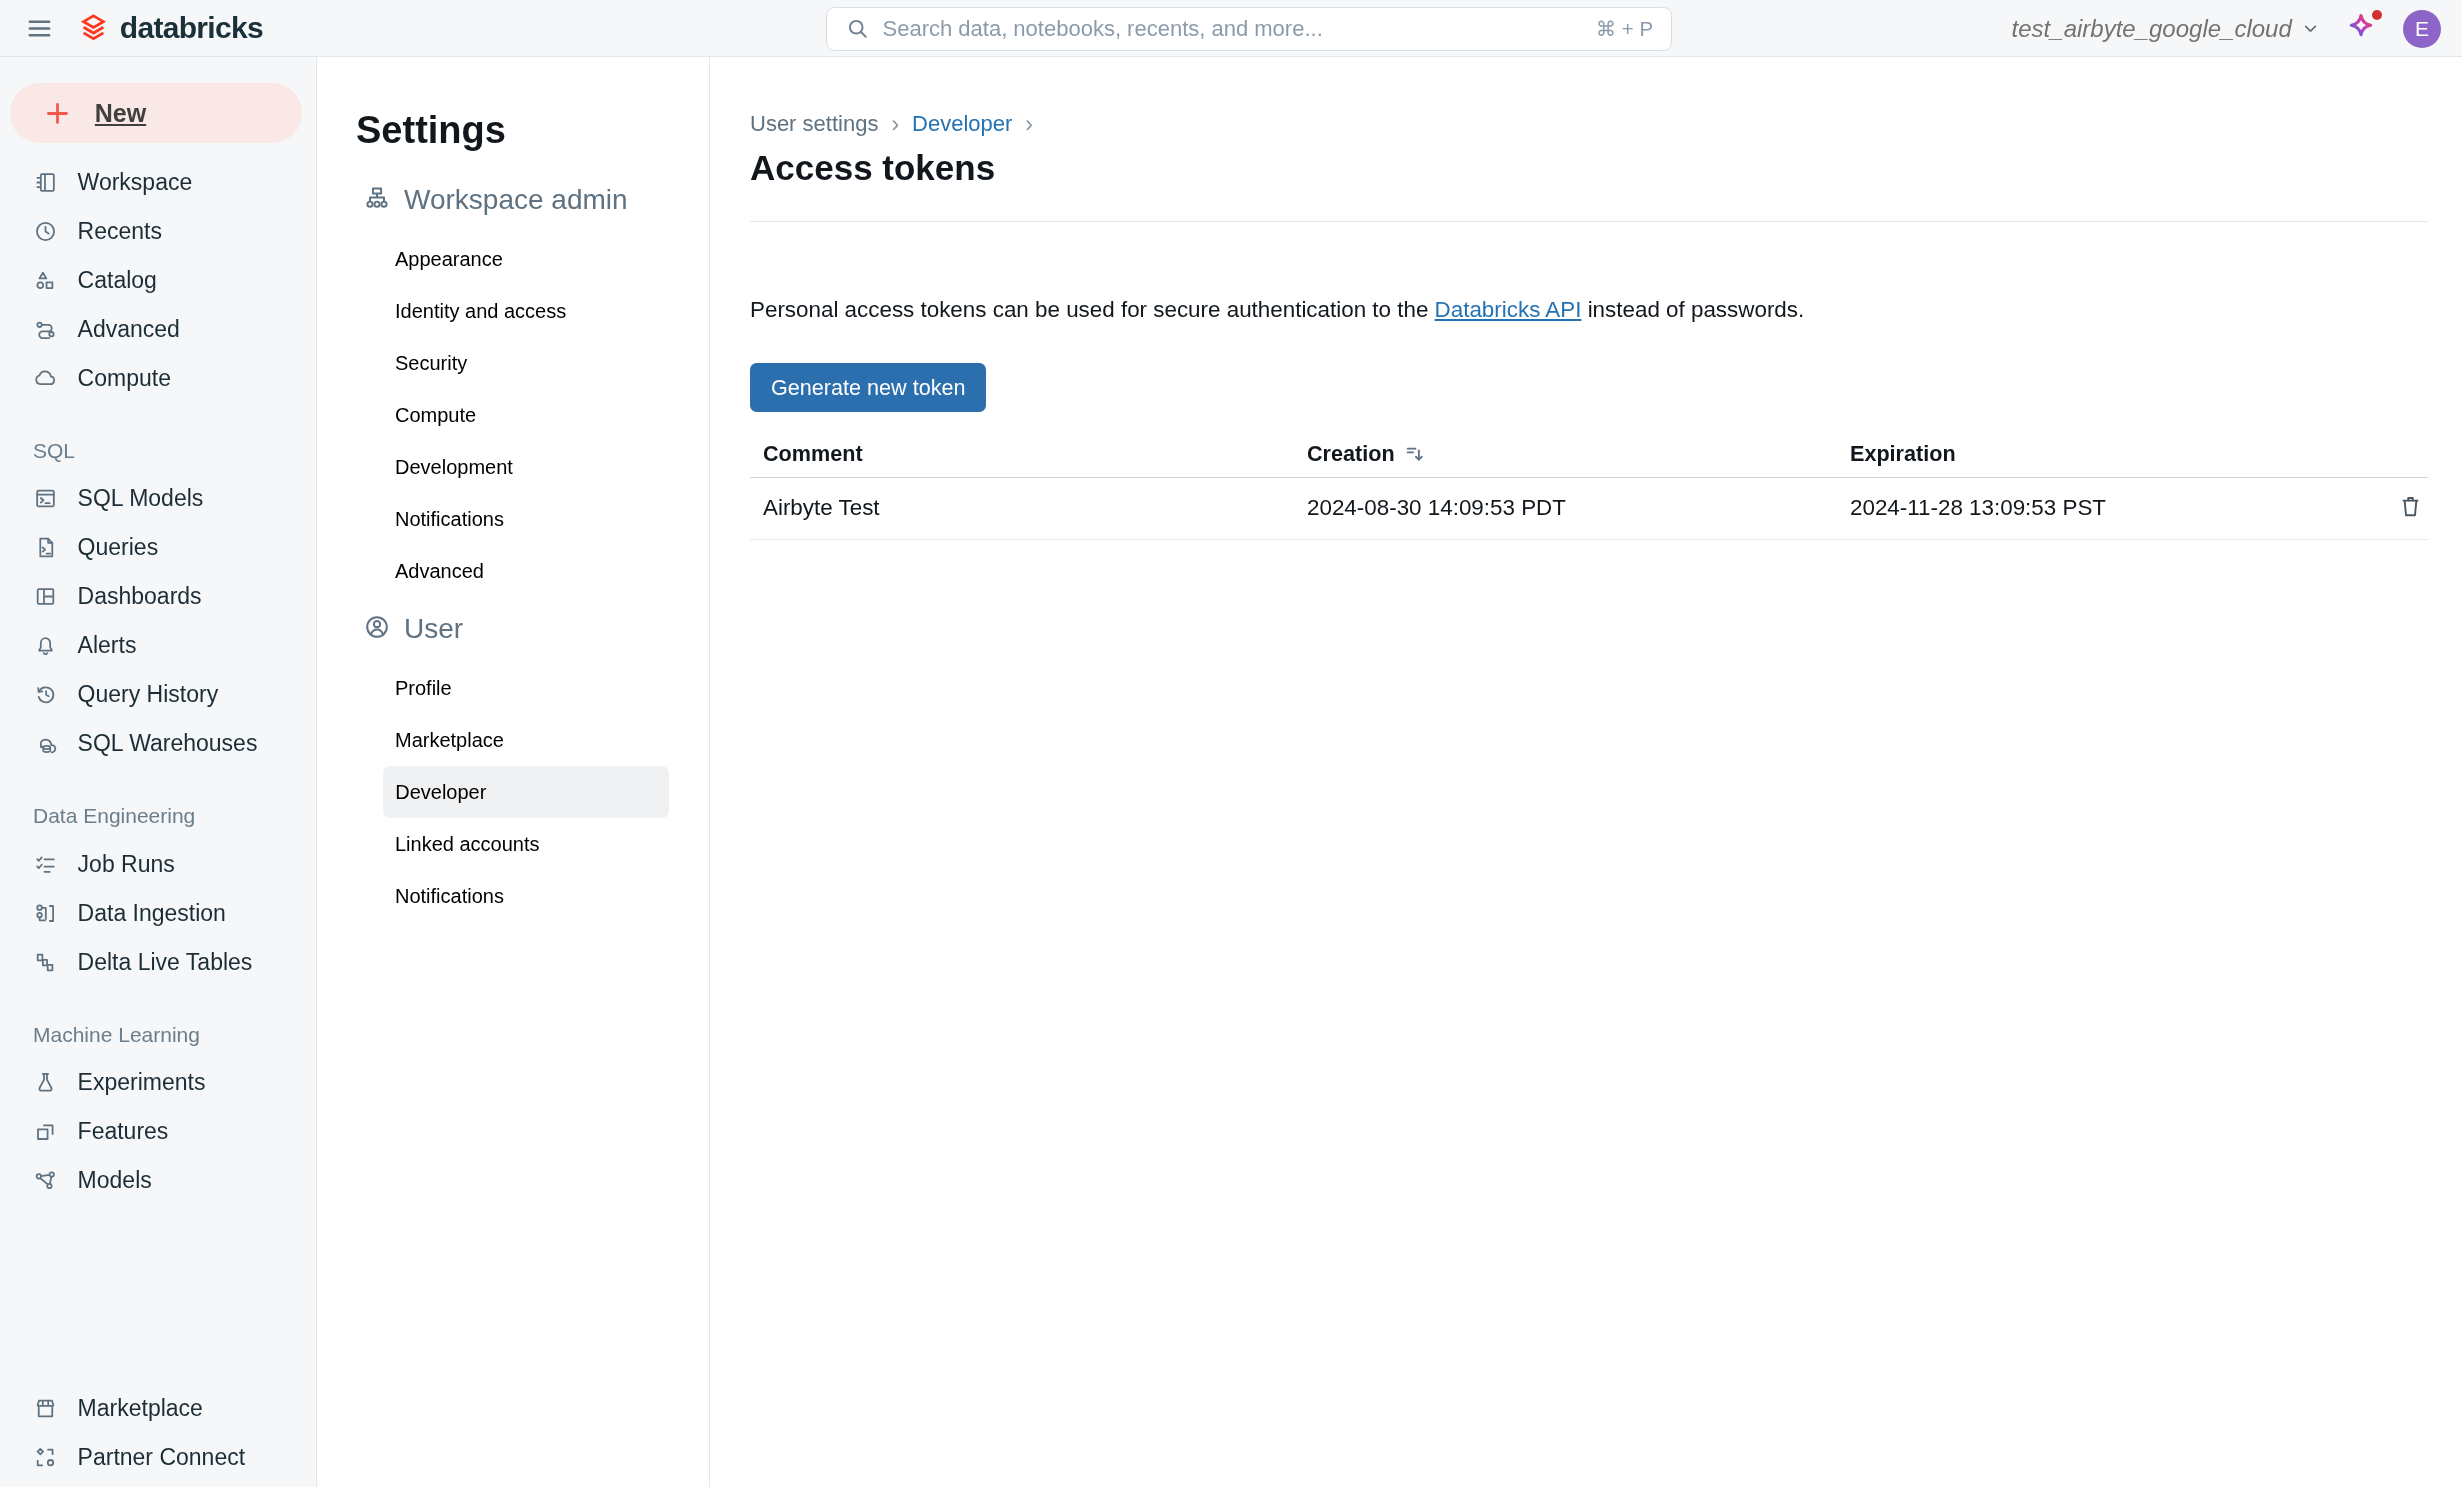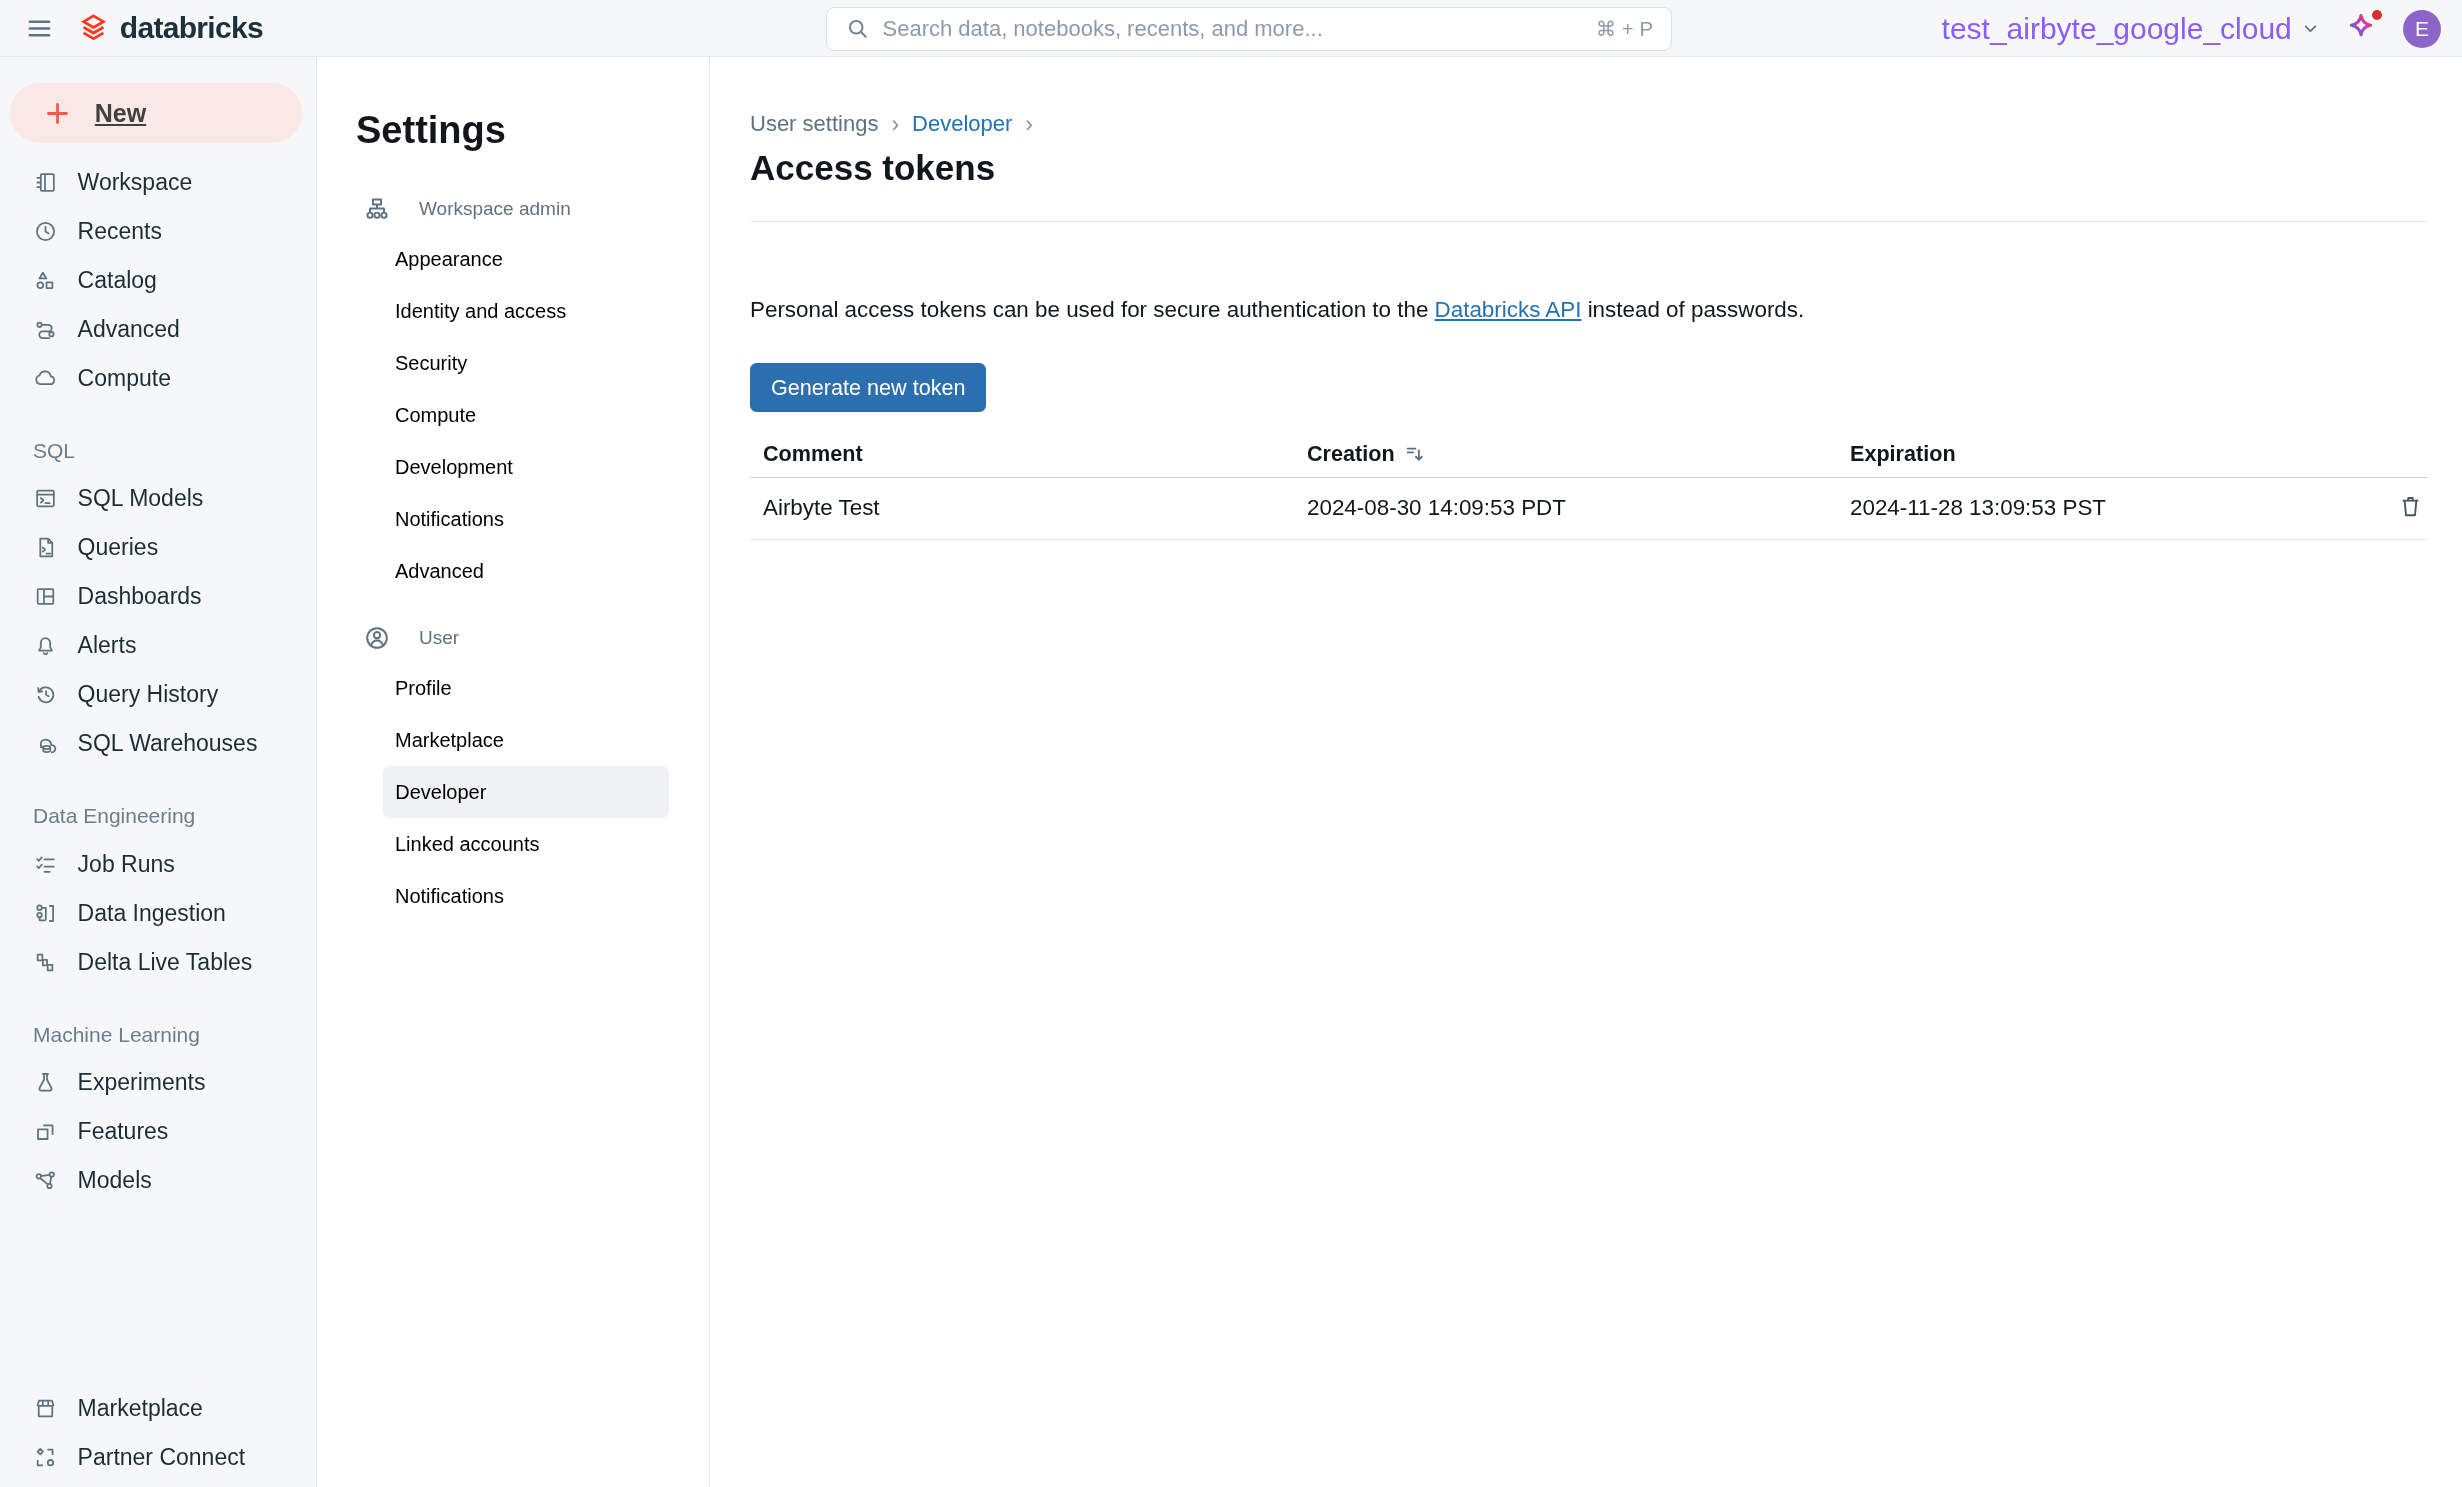--- a/index.html
+++ b/index.html
@@ -25,21 +25,21 @@
   }
   .searchbox .s-icon { width:24.5px; height:24.5px; color:#6E8091; flex:none; }
   .searchbox input {
     border:none; outline:none; flex:1; font-family:inherit;
     font-size:22px; color:#11171C; background:transparent;
   }
   .searchbox input::placeholder { color:#8C9BAB; }
   .searchbox .shortcut { font-size:20.4px; color:#8C9BAB; white-space:nowrap; }
   .top-right { position:absolute; right:21px; top:0; height:57px; display:flex; align-items:center; gap:23px; }
   .ws-select { display:flex; align-items:center; gap:8.2px; cursor:pointer; }
-  .ws-select .ws-label { font-size:30px; color:#8b5cf6; }
+  .ws-select .ws-label { font-size:24px; color:#737373;font-style:italic; }
   .ws-select .chev { width:21px; height:21px; color:#5F7281; }
   .assistant { position:relative; width:36px; height:36px; cursor:pointer; }
   .assistant svg { width:34px; height:34px; }
   .assistant .dot { position:absolute; right:-2.4px; top:-0.8px; width:10.6px; height:10.6px; border-radius:50%; background:#D2322D; }
   .avatar {
     width:38px; height:38px; border-radius:50%; background:#8D64C8;
     color:#fff; font-size:21px; display:flex; align-items:center; justify-content:center; cursor:pointer;
   }
   
   .sidebar {
@@ -64,22 +64,22 @@
     padding-left:33px; font-size:21px; color:#6B7E8C;
   }
   .sidebar-footer { margin-top:auto; padding-bottom:4.9px; display:flex; flex-direction:column; }
   
   .settings-panel {
     position:absolute; left:317px; top:57px; width:393px; height:1430px;
     background:#fff; border-right:0.8px solid #E3E7EC; padding-top:52px;
   }
   .settings-title { font-size:38px; font-weight:700; color:#11171C; padding-left:39px; line-height:42px; }
   .sp-group-header {
-    margin-top:33px; height:49px; display:flex; align-items:center; gap:28px;
-    padding-left:46px; font-size:19px; color:#5F7281;
+    margin-top:33px; height:49px; display:flex; gap:13px;
+    padding-left:46px; font-size:28px; color:#5F7281;
   }
   .sp-group-header.user { margin-top:16.3px; }
   .sp-group-header .ic { width:28px; height:28px; color:#5F7281; flex:none; }
   .sp-item {
     height:52px; display:flex; align-items:center; padding-left:78px;
     font-size:20px; color:#000000; cursor:pointer; border-radius:6.5px;text-align:center;
   }
   .sp-item.selected { background:#EFF1F3; margin:0 40px 0 66px; padding-left:12.2px; }
   
   .main {

